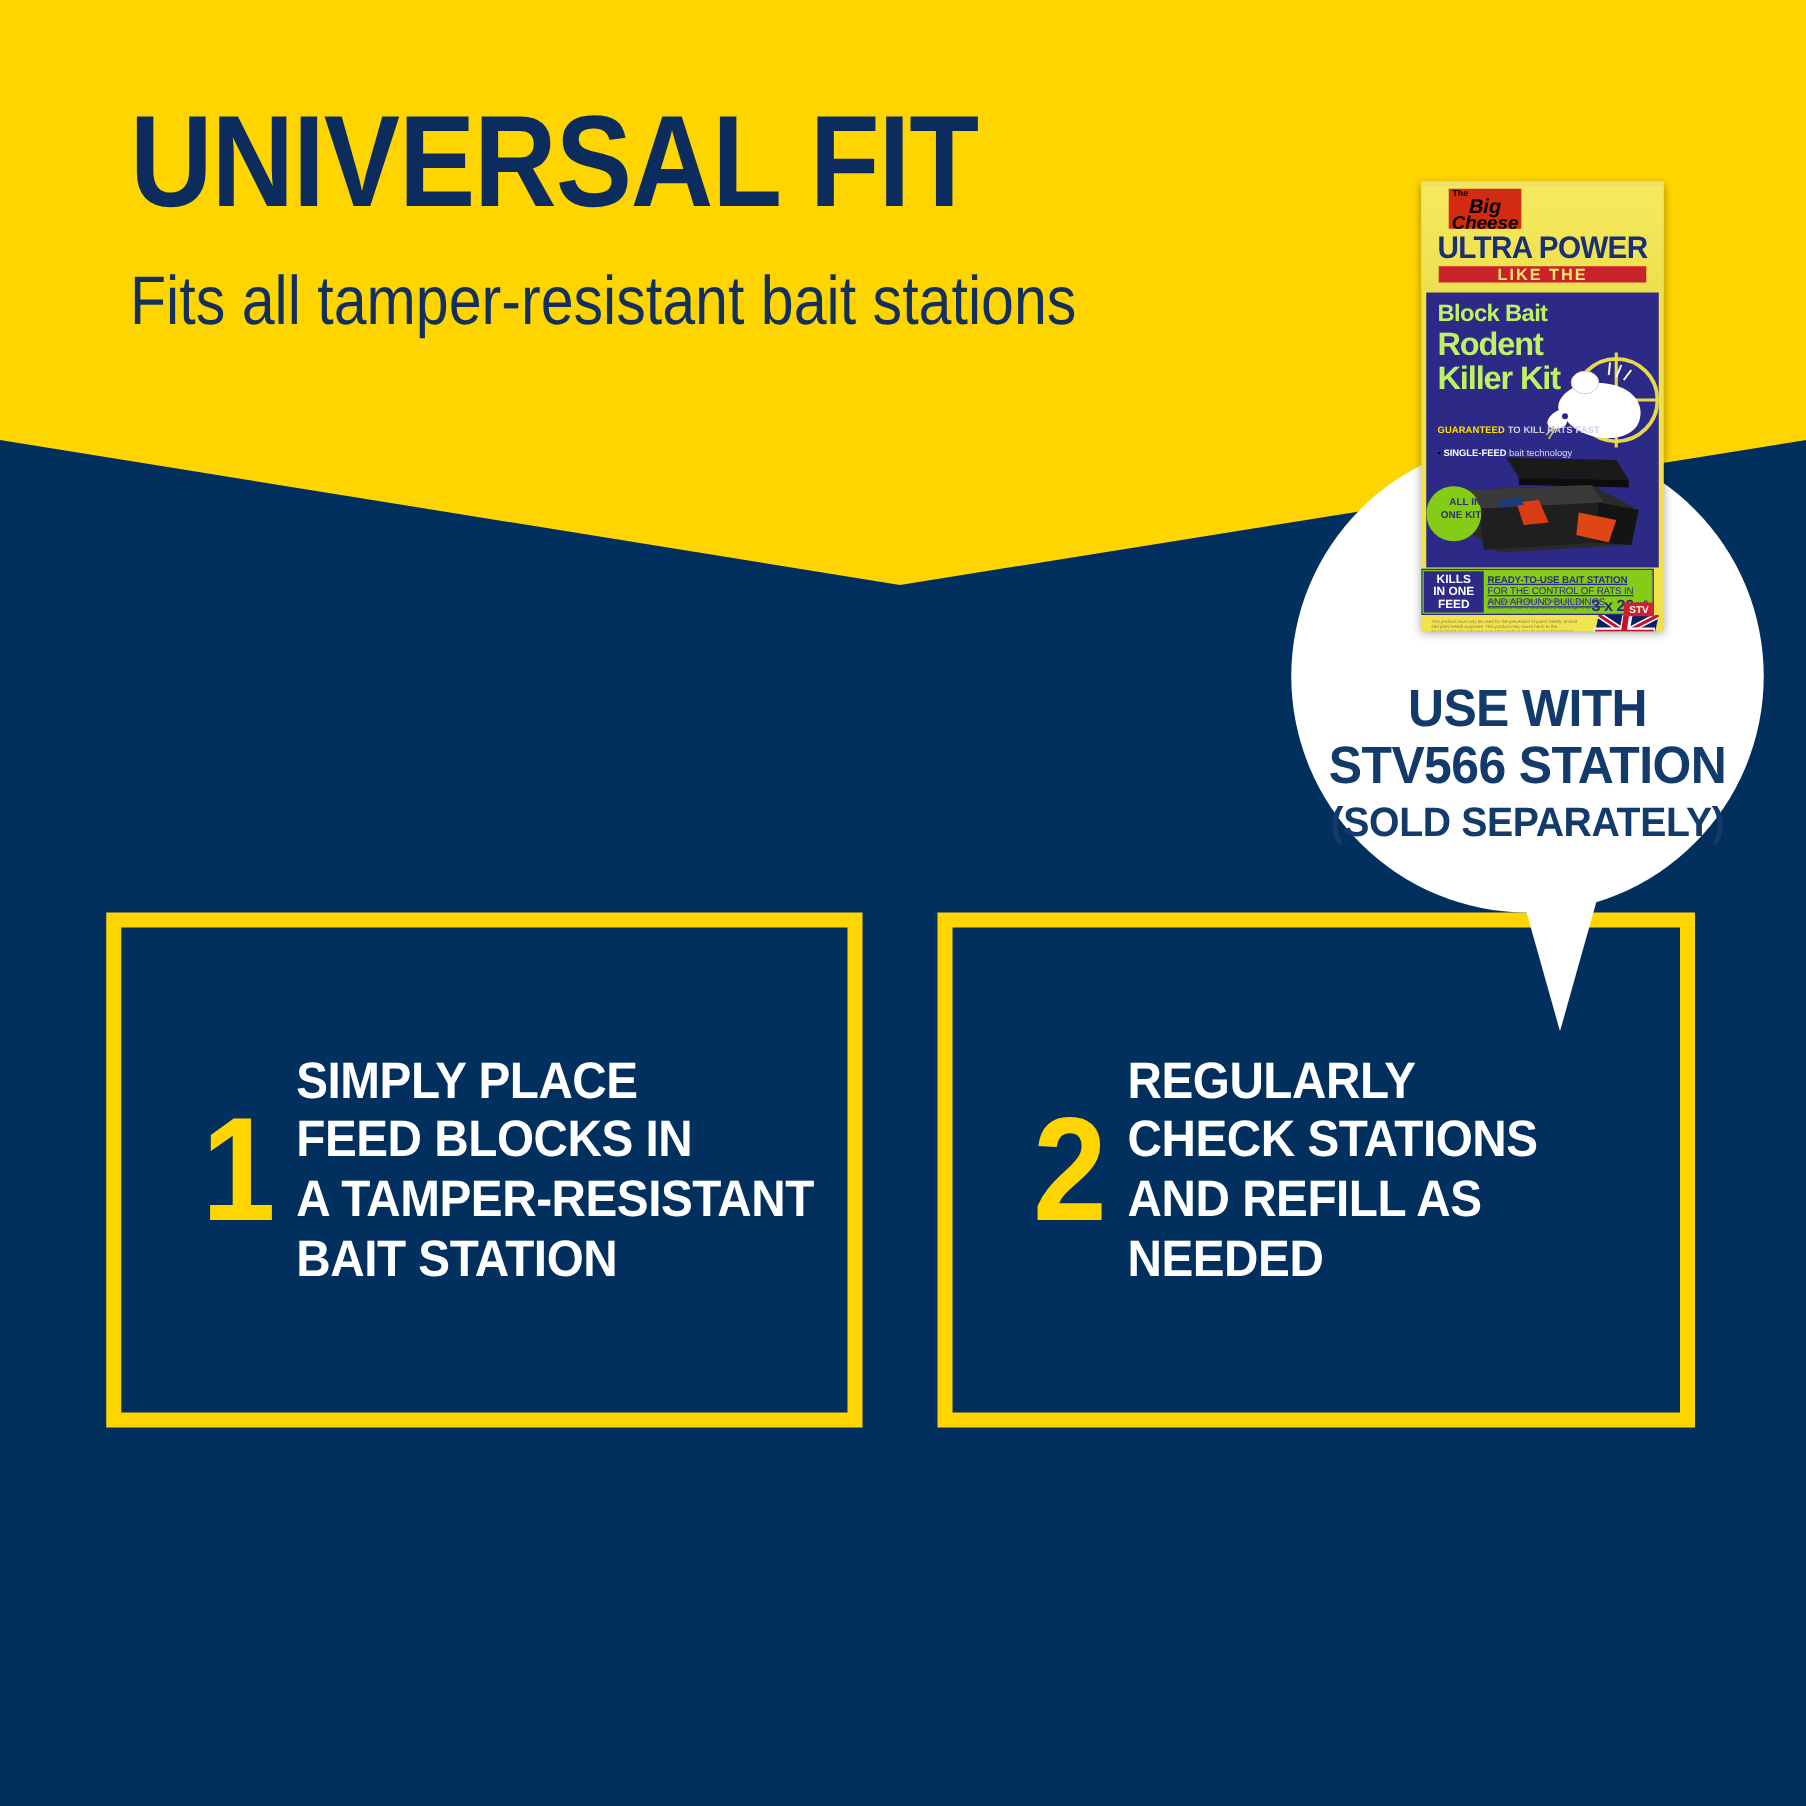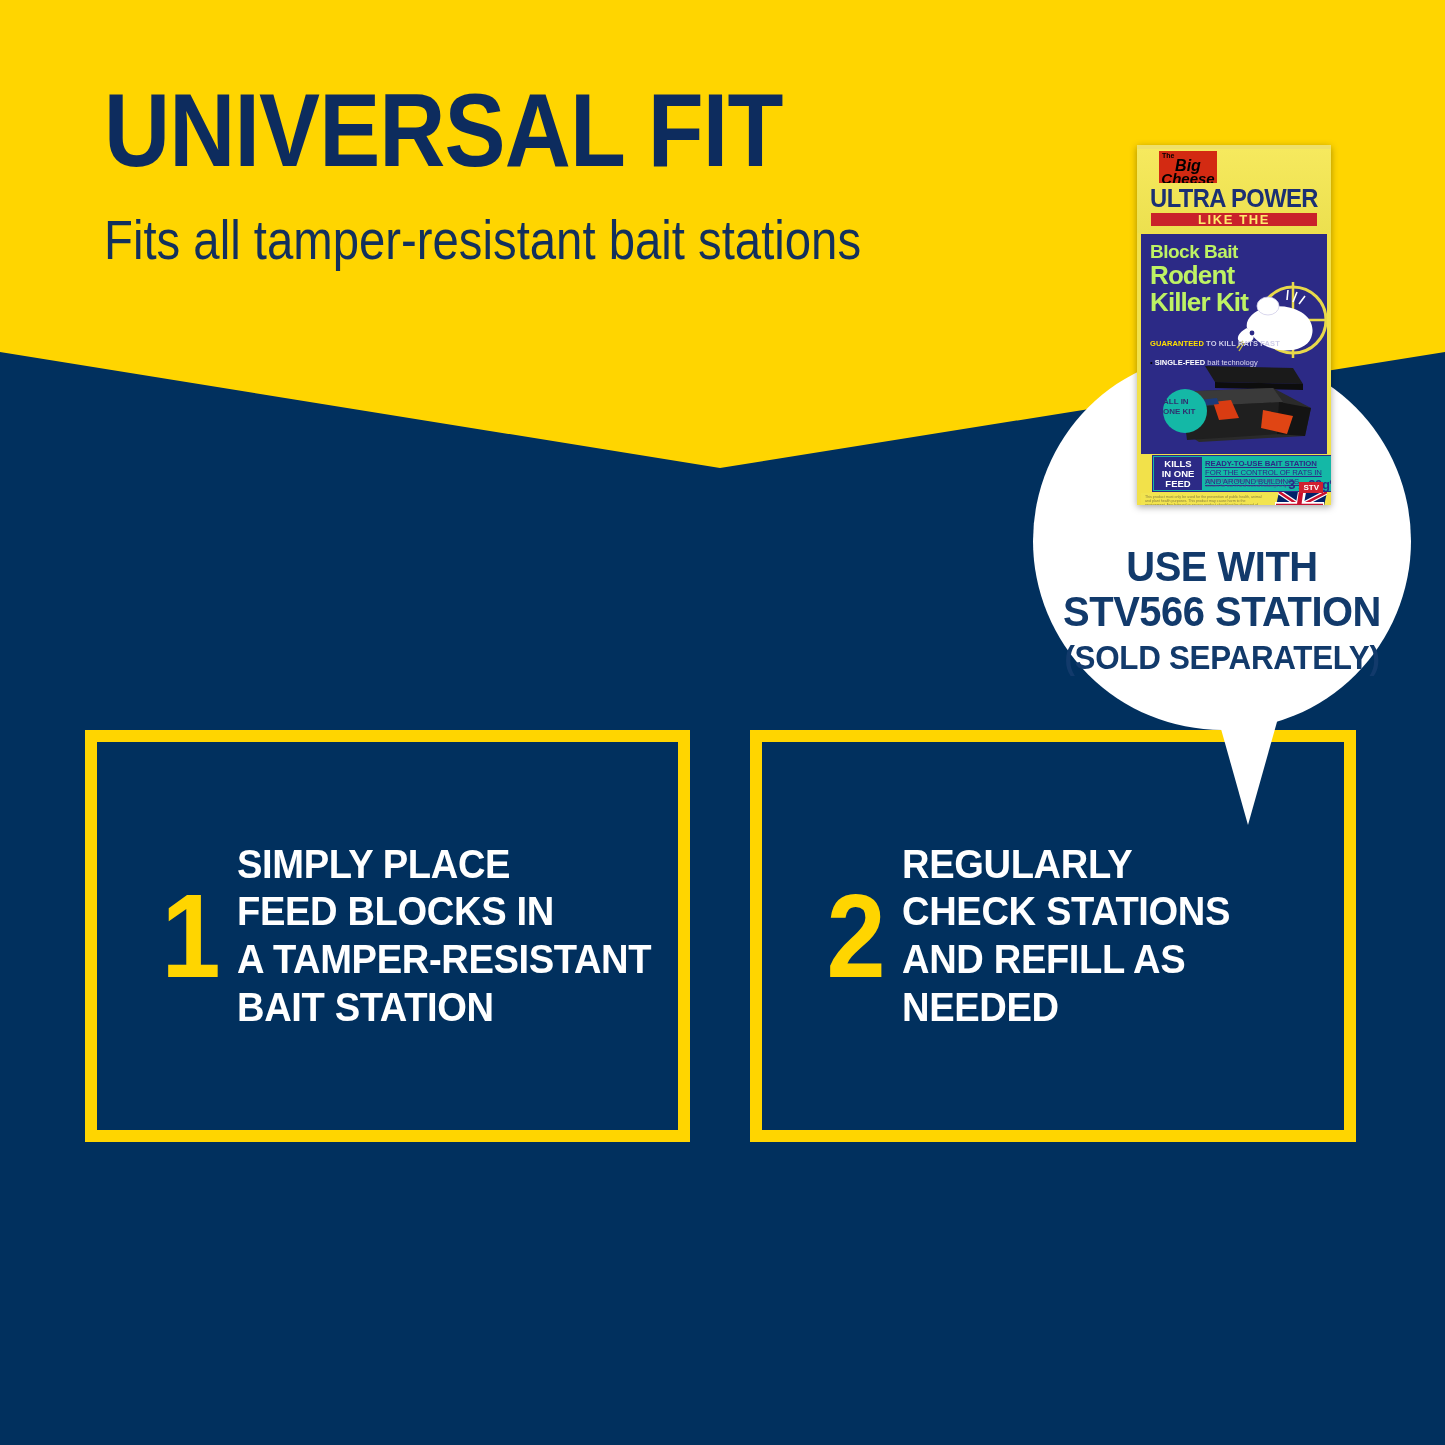--- a/index.html
+++ b/index.html
@@ -210,38 +210,38 @@
   .singlefeed b { color: #ffffff; }
   .singlefeed span { color: #d8d6ec; }
   .station-photo {
     position: absolute;
     left: 12px; top: 128px;
     width: 168px; height: 88px;
     z-index: 1;
   }
   .allinone {
     position: absolute;
-    left: 22px; top: 155px;
+    left: 0; top: 155px;
     width: 44px; height: 44px;
     border-radius: 50%;
-    background: #14b8a6;
+    background: #84cc16;
     color: #30306f;
     font-size: 8px;
     font-weight: 700;
-    text-align: left;
+    text-align: right;
     line-height: 10px;
     padding-top: 8px;
     box-sizing: border-box;
     z-index: 4;
   }
   .pack-bottom-bar {
     position: absolute;
-    left: 15px; top: 310px;
+    left: 0; top: 310px;
     width: 186px; height: 37px;
-    background: #14b8a6;
+    background: #84cc16;
     border: 1px solid #2c2a86;
     box-sizing: border-box;
     overflow: hidden;
   }
   .kills-box {
     position: absolute;
     left: 1px; top: 1px;
     width: 48px; height: 33px;
     background: #2c2a86;
     color: #ffffff;

